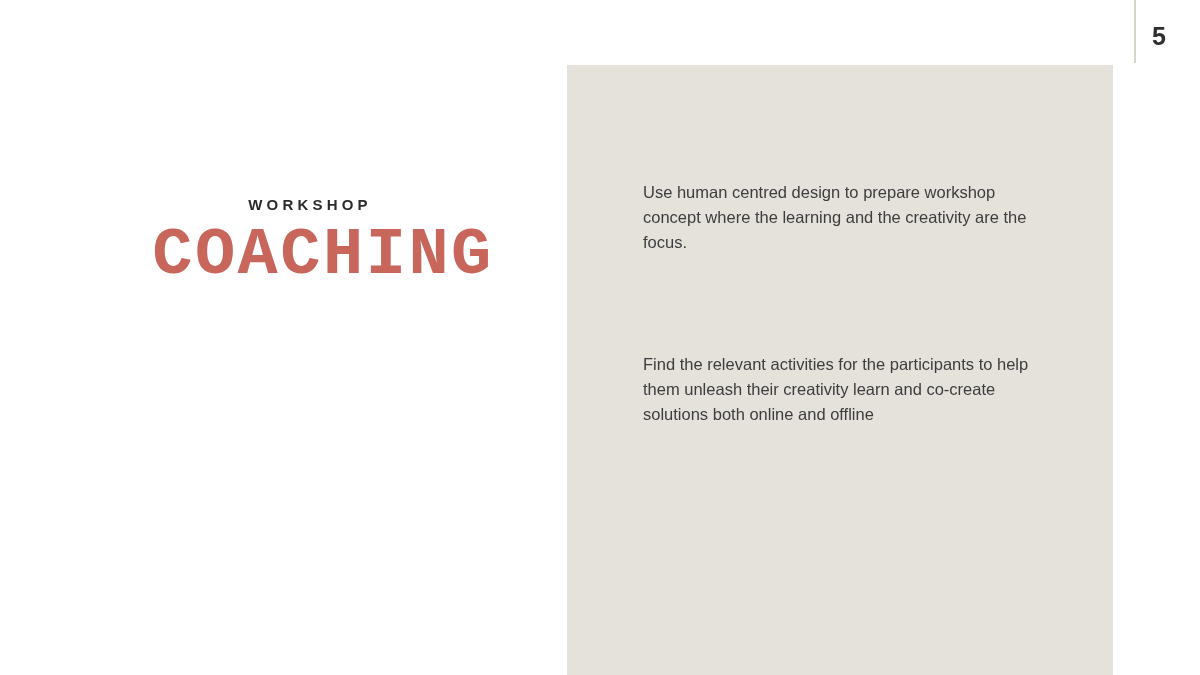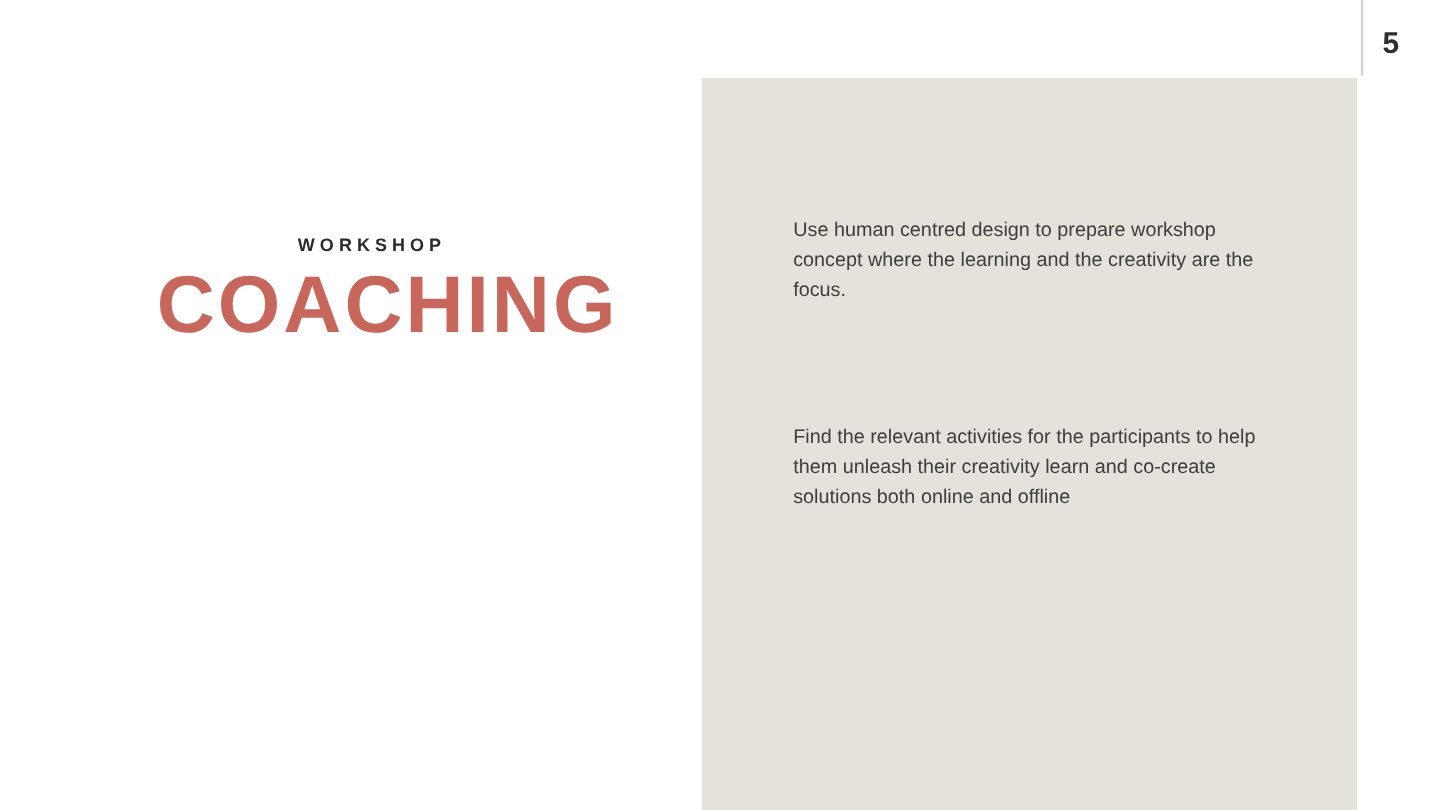--- a/index.html
+++ b/index.html
@@ -55,27 +55,27 @@
     font-family: "Liberation Sans", sans-serif;
     line-height: 1.2;
   }
   .main-title {
     margin-top: 6px;
     font-size: 67px;
     font-weight: bold;
     color: #c8665c;
     letter-spacing: 2.5px;
     line-height: 1.05;
-    font-family: Liberation Sans, sans-serif;
+    font-family: Liberation Mono, monospace;
     margin-left: 26px;
   }
   
   .panel {
     position: absolute;
-    left: 585px;
+    left: 567px;
     top: 65px;
     width: 546px;
     height: 610px;
     background: #e5e2dc;
   }
   .panel-body {
     position: absolute;
     left: 76px;
     top: 98px;
     width: 402px;

